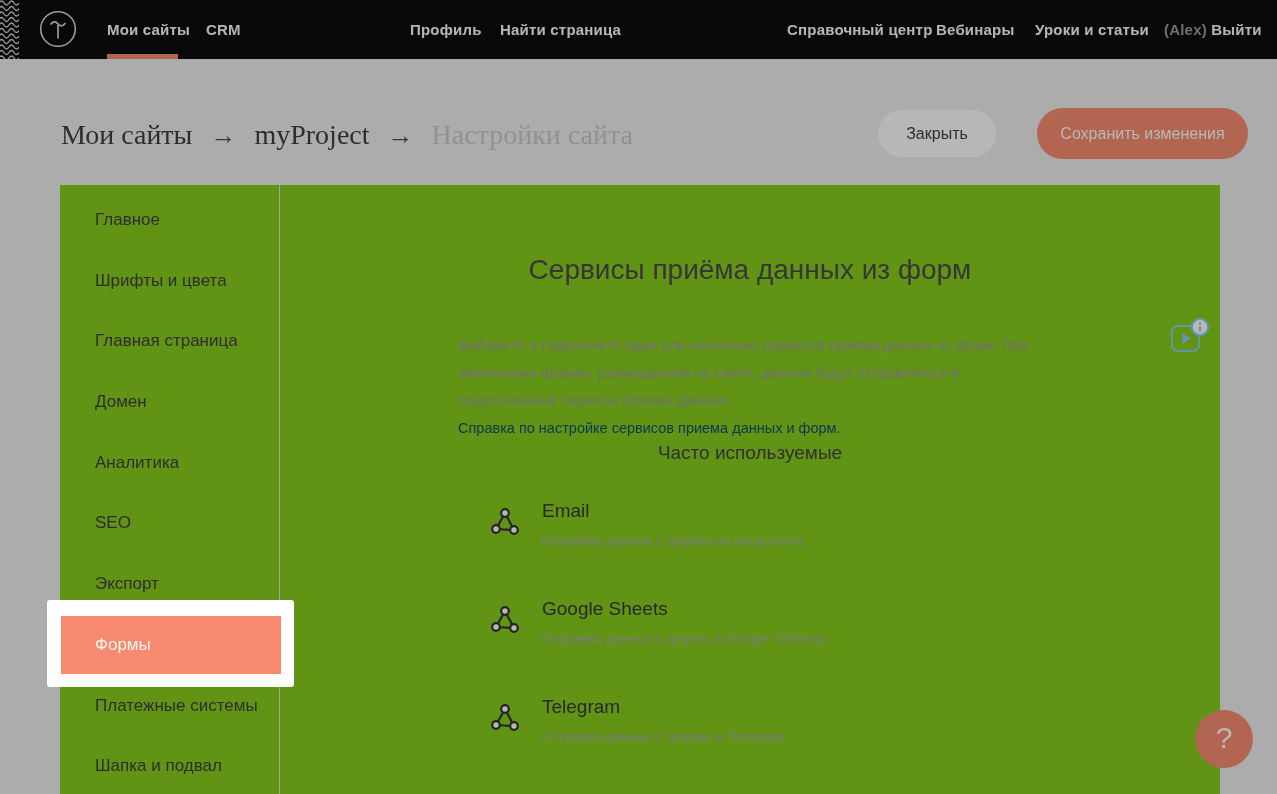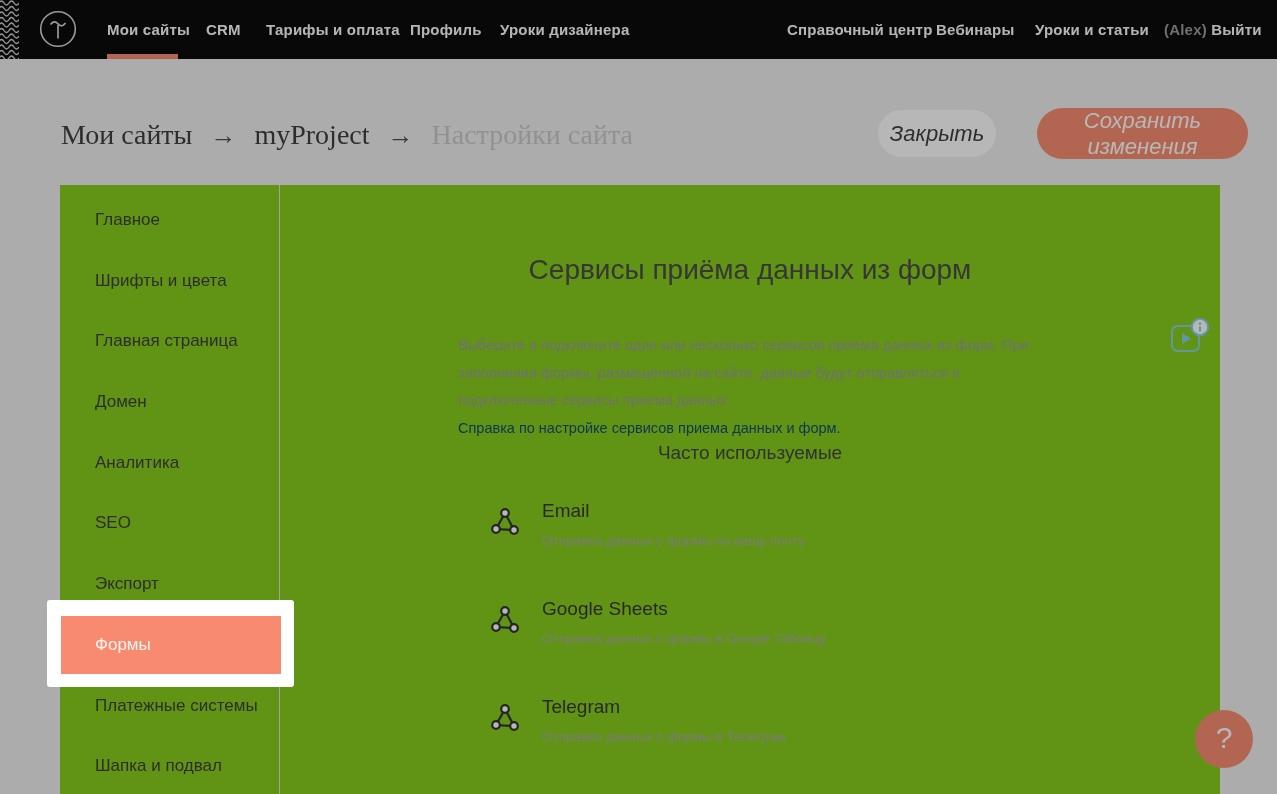--- a/index.html
+++ b/index.html
@@ -16,21 +16,21 @@
   .nav-item .paren { color:#9a9a9a; }
   .nav-underline { position:absolute; left:107px; top:54px; width:71px; height:5px; background:#f88b6f; }
 
   
   .breadcrumb { position:absolute; left:61px; top:113px; height:44px; line-height:44px;
                 font-size:28px; font-weight:400; color:#3a3a3a; white-space:nowrap;font-family:Liberation Serif, serif; }
   .breadcrumb .crumb { margin-right:18px; }
   .breadcrumb .arrow { margin-right:18px; color:#4a4a4a; font-size:26px; }
   .breadcrumb .crumb-current { color:#c9c9c9; }
   .btn { position:absolute; border-radius:26px; border:none; font-family:inherit;
-         font-size:22px; cursor:pointer;font-style:italic; }
+         font-size:16px; cursor:pointer; }
   .btn-close { left:878px; top:110px; width:118px; height:47px; background:#ffffff; color:#3a3a3a; }
   .btn-save  { left:1037px; top:108px; width:211px; height:51px; background:#f88b6f; color:#ffffff; }
 
   
   .panel { position:absolute; left:60px; top:185px; width:1160px; height:609px; background:#84cc16; }
   .sidebar { position:absolute; left:0; top:0; width:220px; height:609px; border-right:1px solid #e3e3e3; }
   .side-item { position:absolute; left:0; width:220px; height:58px; line-height:58px;
                padding-left:35px; font-size:17px; color:#3a3a3a; cursor:pointer; white-space:nowrap; }
 
   .content-title { position:absolute; left:280px; top:254px; width:940px; text-align:center;
@@ -84,23 +84,22 @@
       </g>
     </svg>
     <svg class="logo" viewBox="0 0 38 38">
       <circle cx="19" cy="19" r="17.3" stroke="#d6d6d6" stroke-width="1.6" fill="none"></circle>
       <path d="M11.5,14.5 q3.7,-5 7.5,-0.7 q3.7,4.3 7.5,-0.7" stroke="#d6d6d6" stroke-width="1.7" fill="none"></path>
       <line x1="19" y1="14.8" x2="19" y2="28.5" stroke="#d6d6d6" stroke-width="1.7"></line>
     </svg>
 
     <div class="nav-item" style="left:107px">Мои сайты</div>
     <div class="nav-item" style="left:206px">CRM</div>
-    <div class="nav-item" style="left:266px">Тарифы и оплата</div>
     <div class="nav-item" style="left:410px">Профиль</div>
-    <div class="nav-item" style="left:500px">Уроки дизайнера</div>
+    <div class="nav-item" style="left:500px">Найти страница</div>
 
     <div class="nav-item" style="left:787px">Справочный центр</div>
     <div class="nav-item" style="left:936px">Вебинары</div>
     <div class="nav-item" style="left:1035px">Уроки и статьи</div>
     <div class="nav-item" style="left:1164px">
       <span class="paren">(Alex)</span>
       <span>Выйти</span>
     </div>
 
     <div class="nav-underline"></div>

